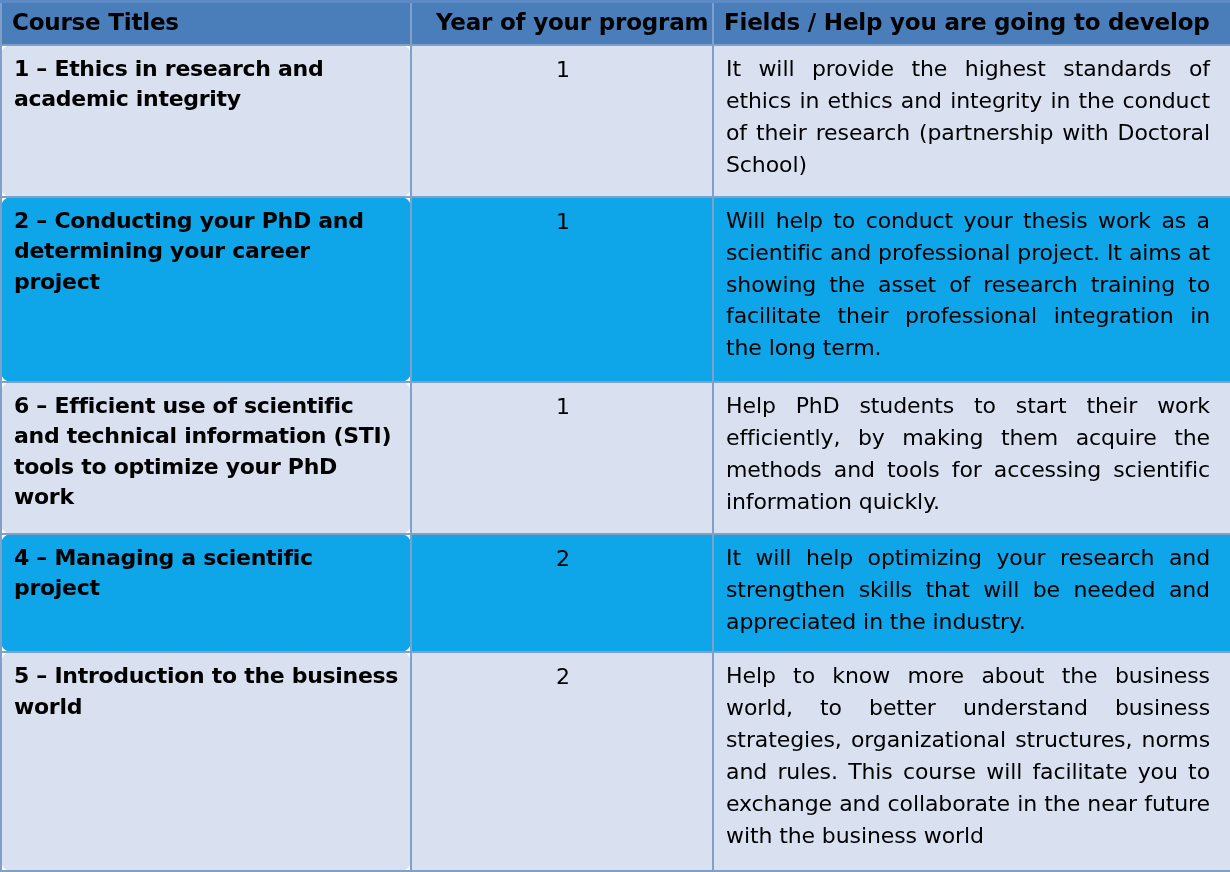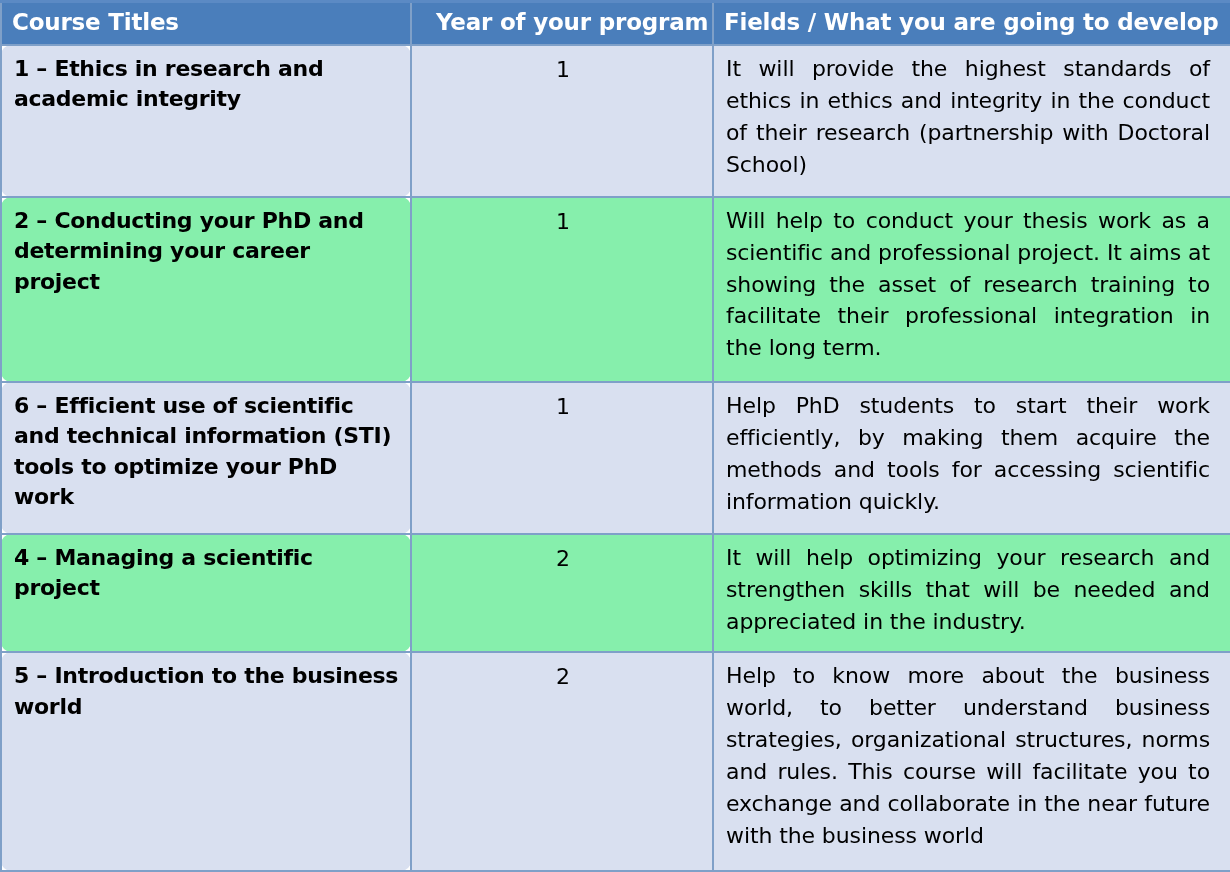--- a/index.html
+++ b/index.html
@@ -23,21 +23,21 @@
 
   #course-table col.col-title { width: 410px; }
   #course-table col.col-year  { width: 302px; }
   #course-table col.col-field { width: 518px; }
 
   
   thead tr {
     background: #4A7EBB;
   }
   thead th {
-    color: #ffffff;
+    color: #000000;
     font-weight: bold;
     font-size: 23px;
     text-align: left;
     padding: 3px 8px 5px 10px;
     border: 2px solid #7FA0C8;
     border-top: 3px solid #5B8AC4;
     vertical-align: middle;
     height: 33px;
     line-height: 1.1;
     white-space: nowrap;
@@ -51,21 +51,21 @@
   
   tbody td {
     border: 2px solid #7FA0C8;
     vertical-align: top;
     padding: 6px 10px 8px 12px;
     font-size: 22px;
     color: #000000;
     line-height: 1.36;
   }
   tbody tr.shaded td { background: #D9E0F0; }
-  tbody tr.plain  td { background: #86efac; }
+  tbody tr.plain  td { background: #0ea5e9; }
 
   td.cell-title {
     font-weight: bold;
     font-size: 22px;
     letter-spacing: -0.3px;
     line-height: 1.38;
     padding-top: 8px;
     border-radius: 10px;
   }
   td.cell-year {
@@ -93,21 +93,21 @@
 <table id="course-table">
   <colgroup>
     <col class="col-title">
     <col class="col-year">
     <col class="col-field">
   </colgroup>
   <thead>
     <tr>
       <th class="th-title">Course Titles</th>
       <th class="th-year">Year of your program</th>
-      <th class="th-field">Fields / What you are going to develop</th>
+      <th class="th-field">Fields / Help you are going to develop</th>
     </tr>
   </thead>
   <tbody>
     <tr class="shaded">
       <td class="cell-title">1 – Ethics in research and academic integrity</td>
       <td class="cell-year">1</td>
       <td class="cell-field">It will provide the highest standards of ethics in ethics and integrity in the conduct of their research (partnership with Doctoral School)</td>
     </tr>
     <tr class="plain">
       <td class="cell-title">2 – Conducting your PhD and determining your career project</td>

